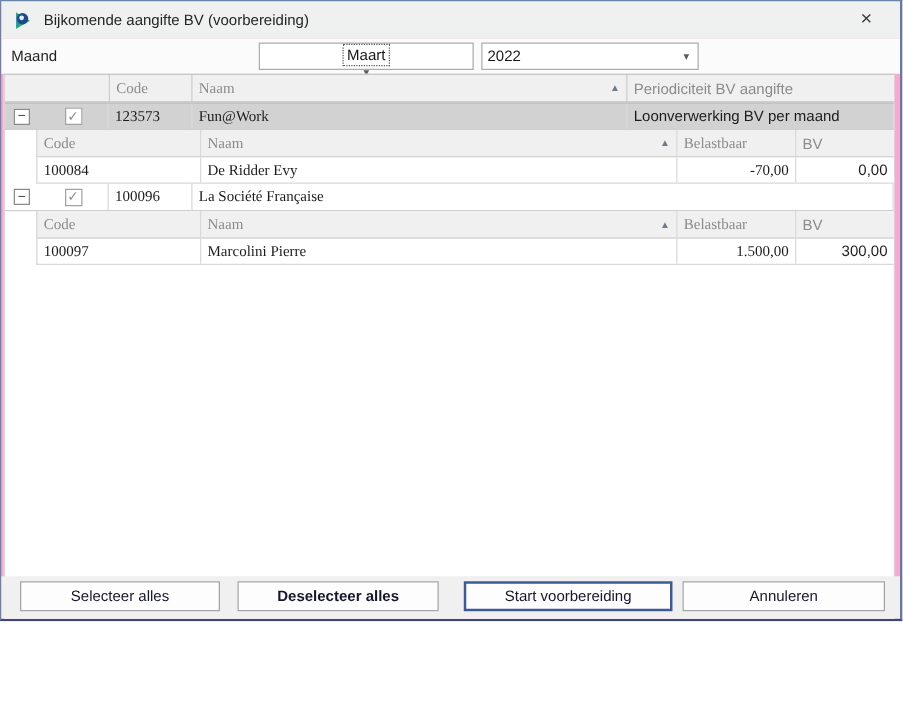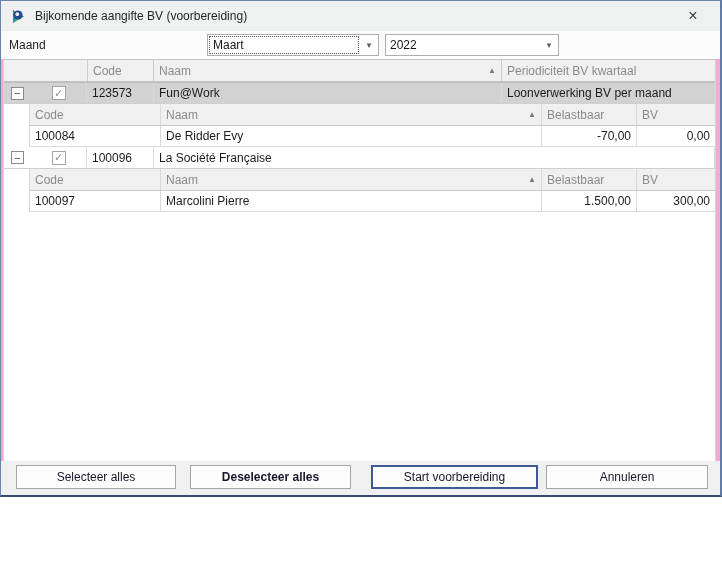--- a/index.html
+++ b/index.html
@@ -23,40 +23,40 @@
     font-size:16px; color:#3c3c3c; cursor:default; margin-right:6px;
   }
 
   
   .filter-row { position:relative; height:28px; background:#fbfbfb;padding-left:33px; }
   .filter-label { position:absolute; left:8px; top:7px; color:#1e1e1e; }
   .combo {
     position:absolute; top:3px; height:22px; background:#fff;
     border:1px solid #adadad; display:flex; align-items:center;
   }
-  .combo.month { left:206px; width:172px; }
+  .combo.month { left:206px; width:172px;flex-direction:column; }
   .combo.year  { left:384px; width:174px; }
   .combo-value { flex:1; padding:0 4px; color:#161616; position:relative; }
   .combo.focused .combo-value { outline:1px dotted #5a5a5a; outline-offset:-1px; height:18px; line-height:18px; margin:0 1px; }
   .combo-arrow {
     width:18px; height:100%; display:flex; align-items:center; justify-content:center;
     color:#5d5d5d; font-size:9px;
   }
 
   
   .grid {
     position:absolute; top:58px; left:2px; width:713px; height:478px; background:#fff;
     border-top:1px solid #c6c6c6; border-left:1px solid #d6d6d6; border-right:1px solid #d6d6d6;
   }
   .row { display:flex; align-items:center; }
   .ohdr { height:22px; background:#f0f0f0; color:#8b8b8b; border-bottom:1px solid #c2c2c2; }
   .grow { height:22px; border-bottom:1px solid #cfcfcf; }
   .grow.selected { background:#d2d2d2; border-top:1px solid #bdbdbd; }
   .cell { height:100%; display:flex; align-items:center; padding:0 5px; overflow:hidden; white-space:nowrap; }
-  .vline { border-right:1px solid #dadada; }
+  .vline { border-right:1px solid #dadada;font-family:Liberation Serif, serif; }
   .ohdr .vline { border-right:1px solid #cdcdcd; }
 
   .c-exp  { width:27px; justify-content:center; padding:0; }
   .c-chk  { width:56px; justify-content:center; padding:0; }
   .c-code { width:67px; }
   .c-naam { flex:1; justify-content:space-between; }
   .c-per  { width:213px; }
 
   .dhdr { height:22px; background:#f0f0f0; color:#8b8b8b; border-bottom:1px solid #c9c9c9; margin-left:25px; border-left:1px solid #d6d6d6; }
   .drow { height:21px; background:#fff; border-bottom:1px solid #d9d9d9; margin-left:25px; border-left:1px solid #d6d6d6; }
@@ -125,21 +125,21 @@
 
   <div class="grid">
 
     <div class="row ohdr">
       <div class="cell" style="width:83px;"></div>
       <div class="cell c-code vline" style="border-left:1px solid #cdcdcd;">Code</div>
       <div class="cell c-naam vline">
         <span>Naam</span>
         <span class="sort-asc">▲</span>
       </div>
-      <div class="cell c-per">Periodiciteit BV kwartaal</div>
+      <div class="cell c-per">Periodiciteit BV aangifte</div>
     </div>
 
     <div class="row grow selected">
       <div class="cell c-exp">
         <span class="expand-box">−</span>
       </div>
       <div class="cell c-chk vline">
         <span class="checkbox">✓</span>
       </div>
       <div class="cell c-code vline">123573</div>

